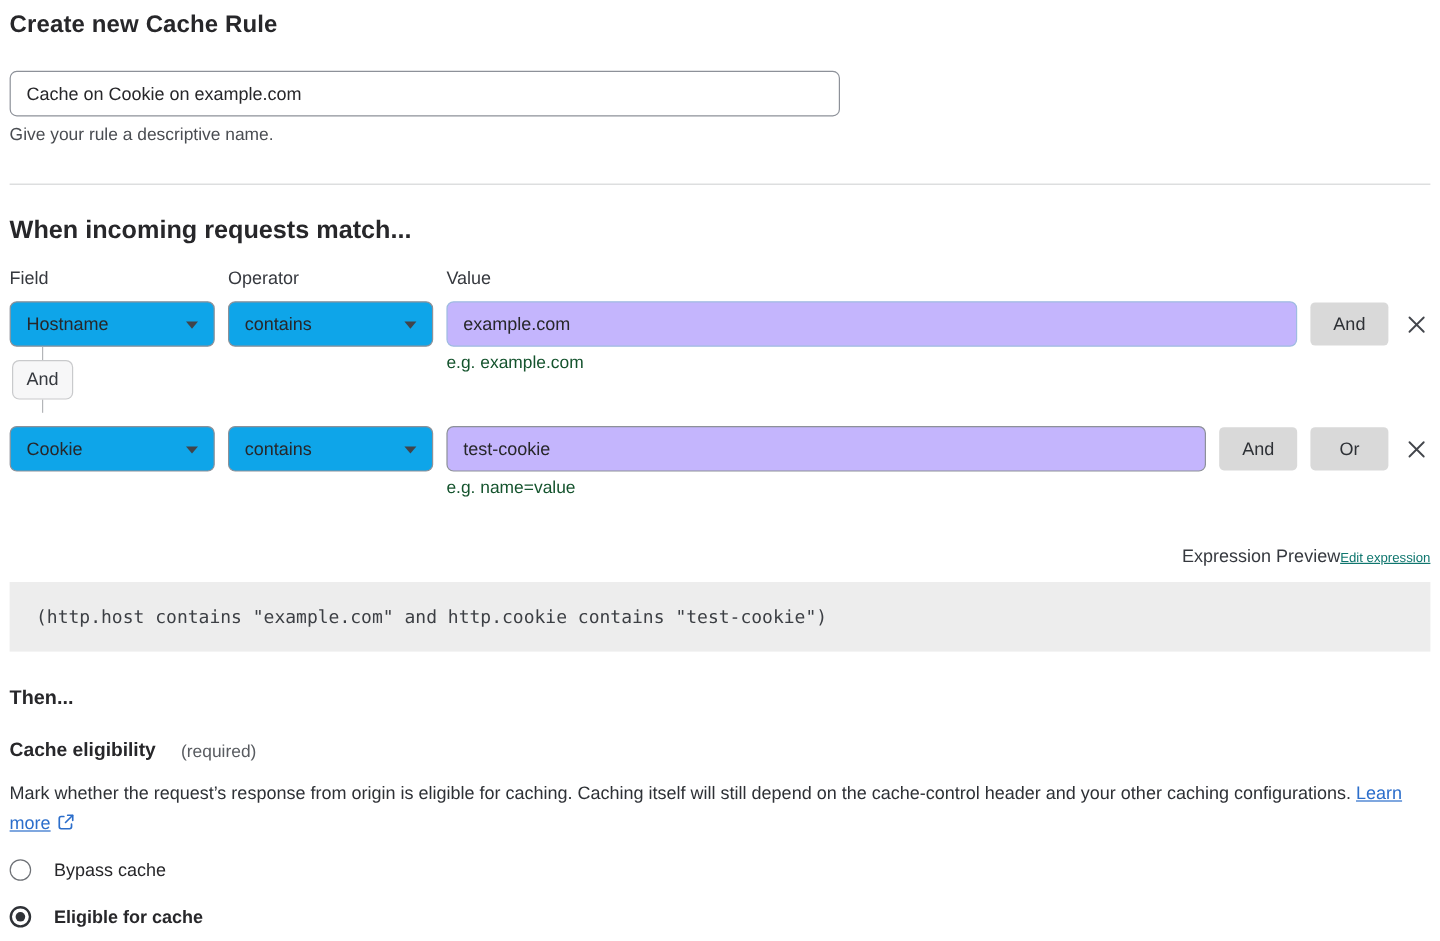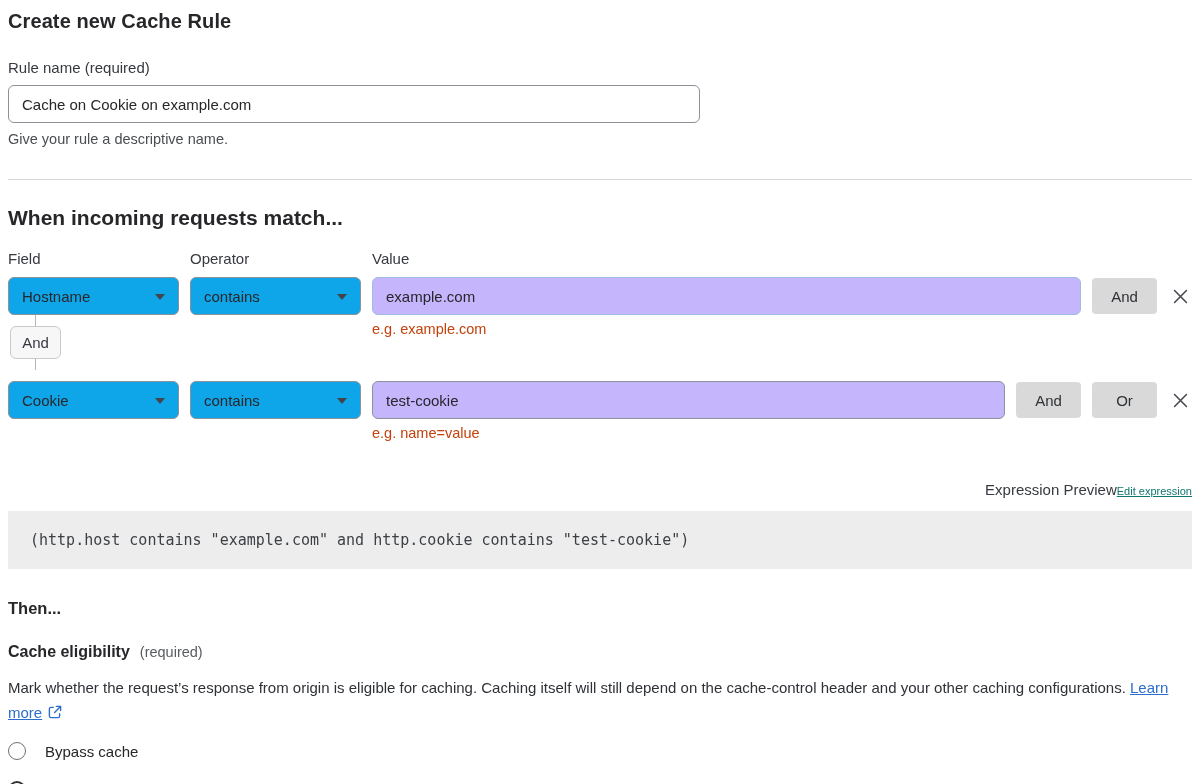--- a/index.html
+++ b/index.html
@@ -143,21 +143,21 @@
   }
 
   .row-after { position: relative; }
   .row-after.first { height: 56px; }
   .row-after.second { height: 26px; }
   .helper-eg {
     position: absolute;
     left: 364px;
     top: 6px;
     font-size: 14.5px;
-    color: #c2410c;
+    color: #14532d;
   }
   .connector { position: absolute; left: 0; top: 0; }
   .vline {
     width: 1px;
     height: 11px;
     background: #b3b5b8;
     margin-left: 27px;
   }
   .and-chip {
     display: block;
@@ -200,22 +200,22 @@
   
   .then-heading {
     margin: 30px 0 0 0;
     font-size: 16.5px;
     font-weight: 700;
     color: #27272a;
   }
   .elig-head {
     margin-top: 25px;
     display: flex;
-    align-items: center;
-    gap: 10px;
+    align-items: flex-end;
+    gap: 21px;
   }
   .elig-title { font-size: 16px; font-weight: 700; color: #27272a; margin: 0; }
   .required-note { font-size: 14.5px; color: #595c61; }
   .description {
     margin-top: 14px;
     font-size: 15px;
     line-height: 25px;
     color: #2e3136;
     max-width: 1184px;
   }
@@ -254,21 +254,20 @@
   }
   .radio-label { font-size: 15px; color: #27272a; }
   .radio-row.checked .radio-label { font-weight: 700; }
 </style>
 </head>
 <body>
 
 <h1 class="page-title">Create new Cache Rule</h1>
 
 <div class="rule-name-block">
-  <label class="field-label">Rule name (required)</label>
   <input class="rule-name-input" type="text" value="Cache on Cookie on example.com" style="">
   <span class="helper-text">Give your rule a descriptive name.</span>
 </div>
 
 <hr class="divider">
 
 <h2 class="match-heading">When incoming requests match...</h2>
 
 <div class="col-labels">
   <span>Field</span>

